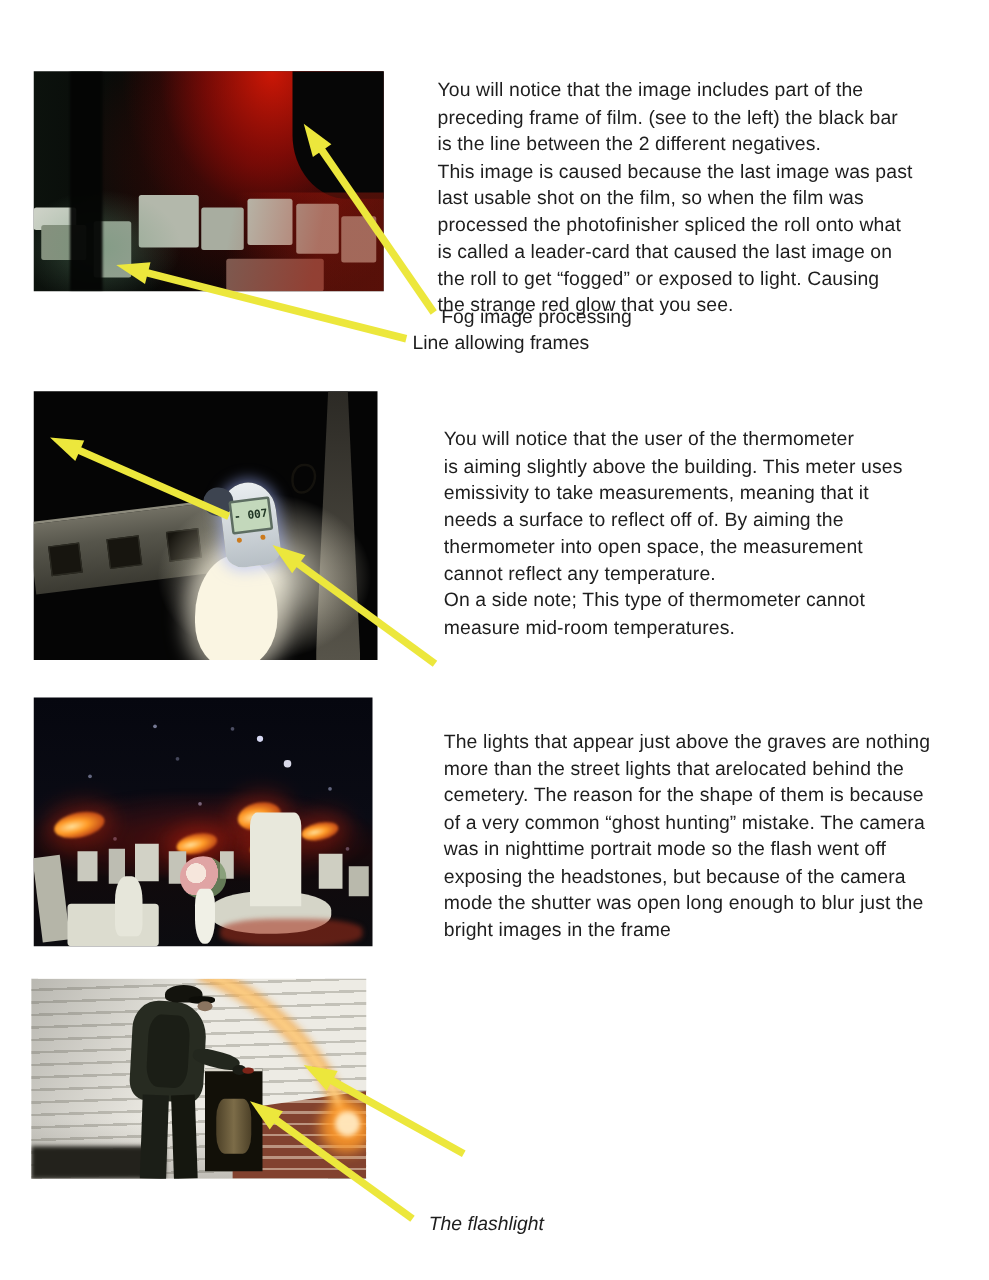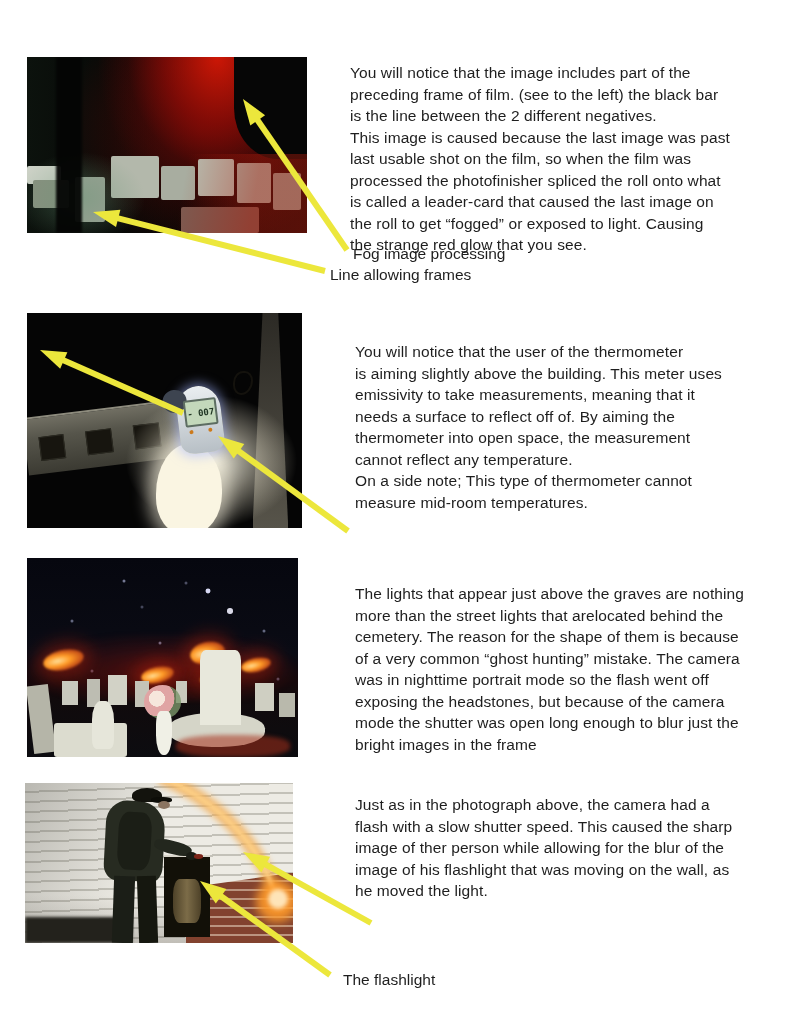--- a/index.html
+++ b/index.html
@@ -220,26 +220,21 @@
     <div class="abs p4-face"></div>
     <svg class="p4-arc" viewBox="0 0 268 160">
       <path d="M 135,-6 C 196,18 238,68 250,112" fill="none" stroke="#f3a744" stroke-width="14" opacity="0.7" style="filter:blur(3px)"></path>
       <path d="M 135,-6 C 196,18 238,68 250,112" fill="none" stroke="#ffd globalization389" stroke-width="5" opacity="0"></path>
       <path d="M 135,-6 C 196,18 238,68 250,112" fill="none" stroke="#ffd389" stroke-width="5" opacity="0.75" style="filter:blur(1.5px)"></path>
       <circle cx="252" cy="118" r="21" fill="#ff9a2a" opacity="0.9" style="filter:blur(5px)"></circle>
       <circle cx="253" cy="116" r="10" fill="#ffe9c0" opacity="0.95" style="filter:blur(2px)"></circle>
     </svg>
   </div>
 
-  <div class="para" style="left:355px;top:794px;width:430px;">Just as in the photograph above, the camera had a
-flash with a slow shutter speed. This caused the sharp
-image of ther person while allowing for the blur of the
-image of his flashlight that was moving on the wall, as
-he moved the light.</div>
-  <div class="lbl" style="left:343px;top:969px;">The flashlight</div>
+  <div class="lbl" style="left:343px;top:969px;font-style:italic;">The flashlight</div>
 
   <svg class="arrows" viewBox="0 0 791 1024">
     <g>
       <line x1="347" y1="250" x2="254.3" y2="115.5" stroke="#ece73c" stroke-width="6"></line>
       <polygon points="243,99 265.1,115.3 250.3,125.5" fill="#ece73c"></polygon>
     </g>
     <g>
       <line x1="325" y1="271" x2="112.4" y2="216.9" stroke="#ece73c" stroke-width="6"></line>
       <polygon points="93,212 120.4,209.7 116,227.1" fill="#ece73c"></polygon>
     </g>

